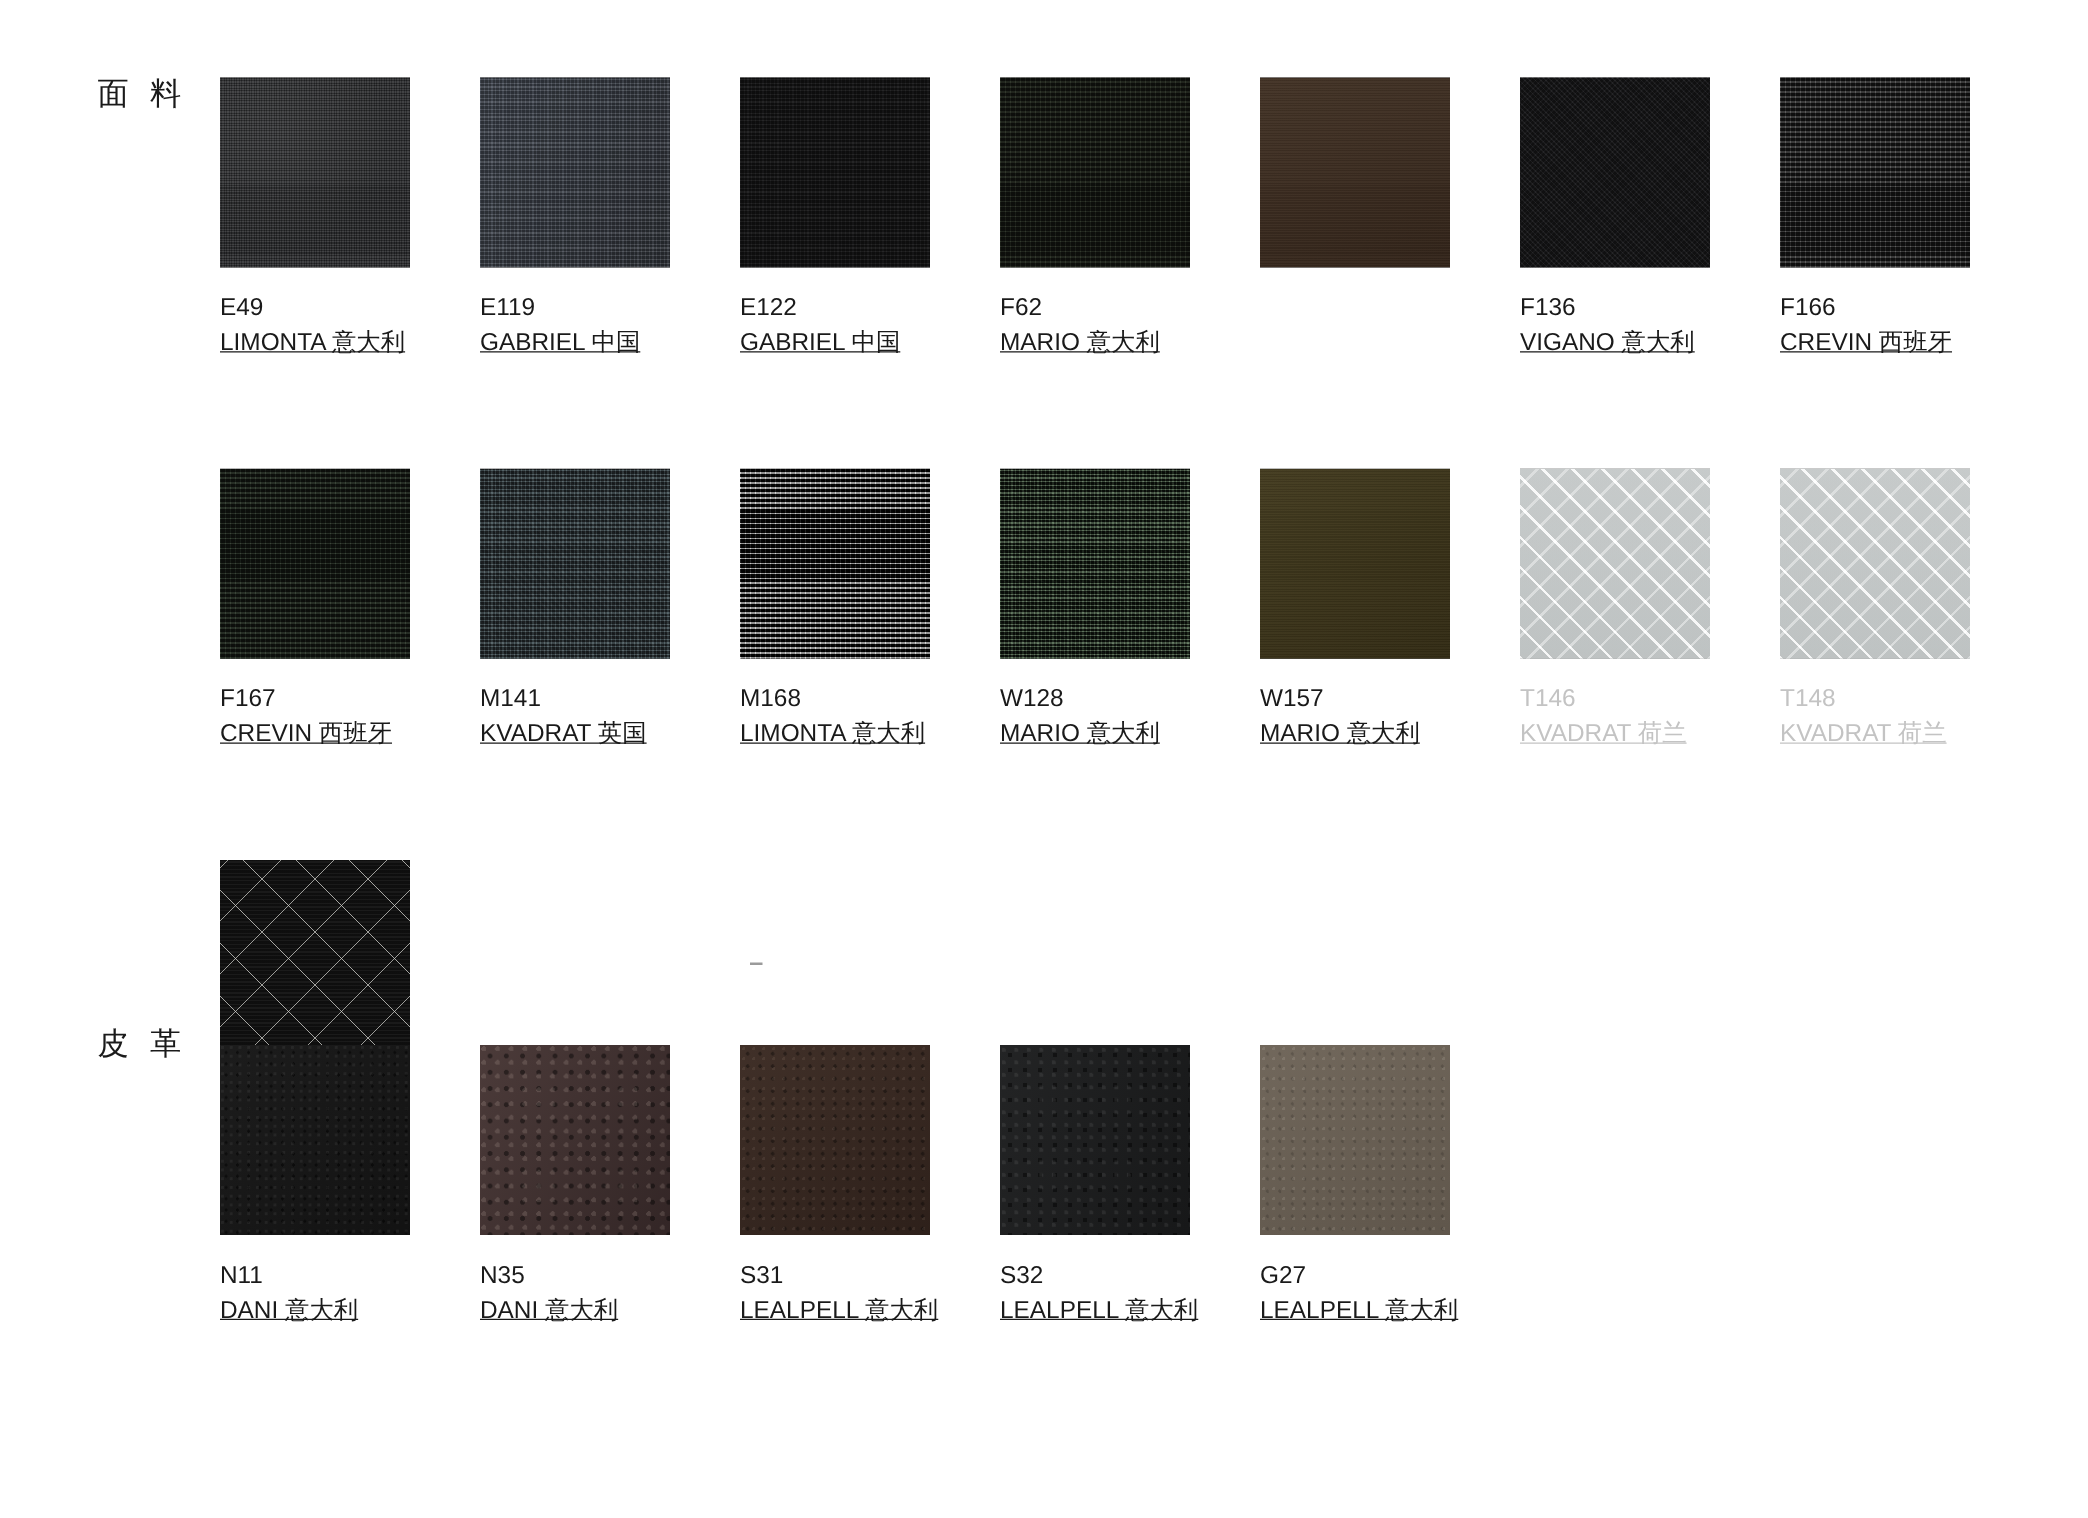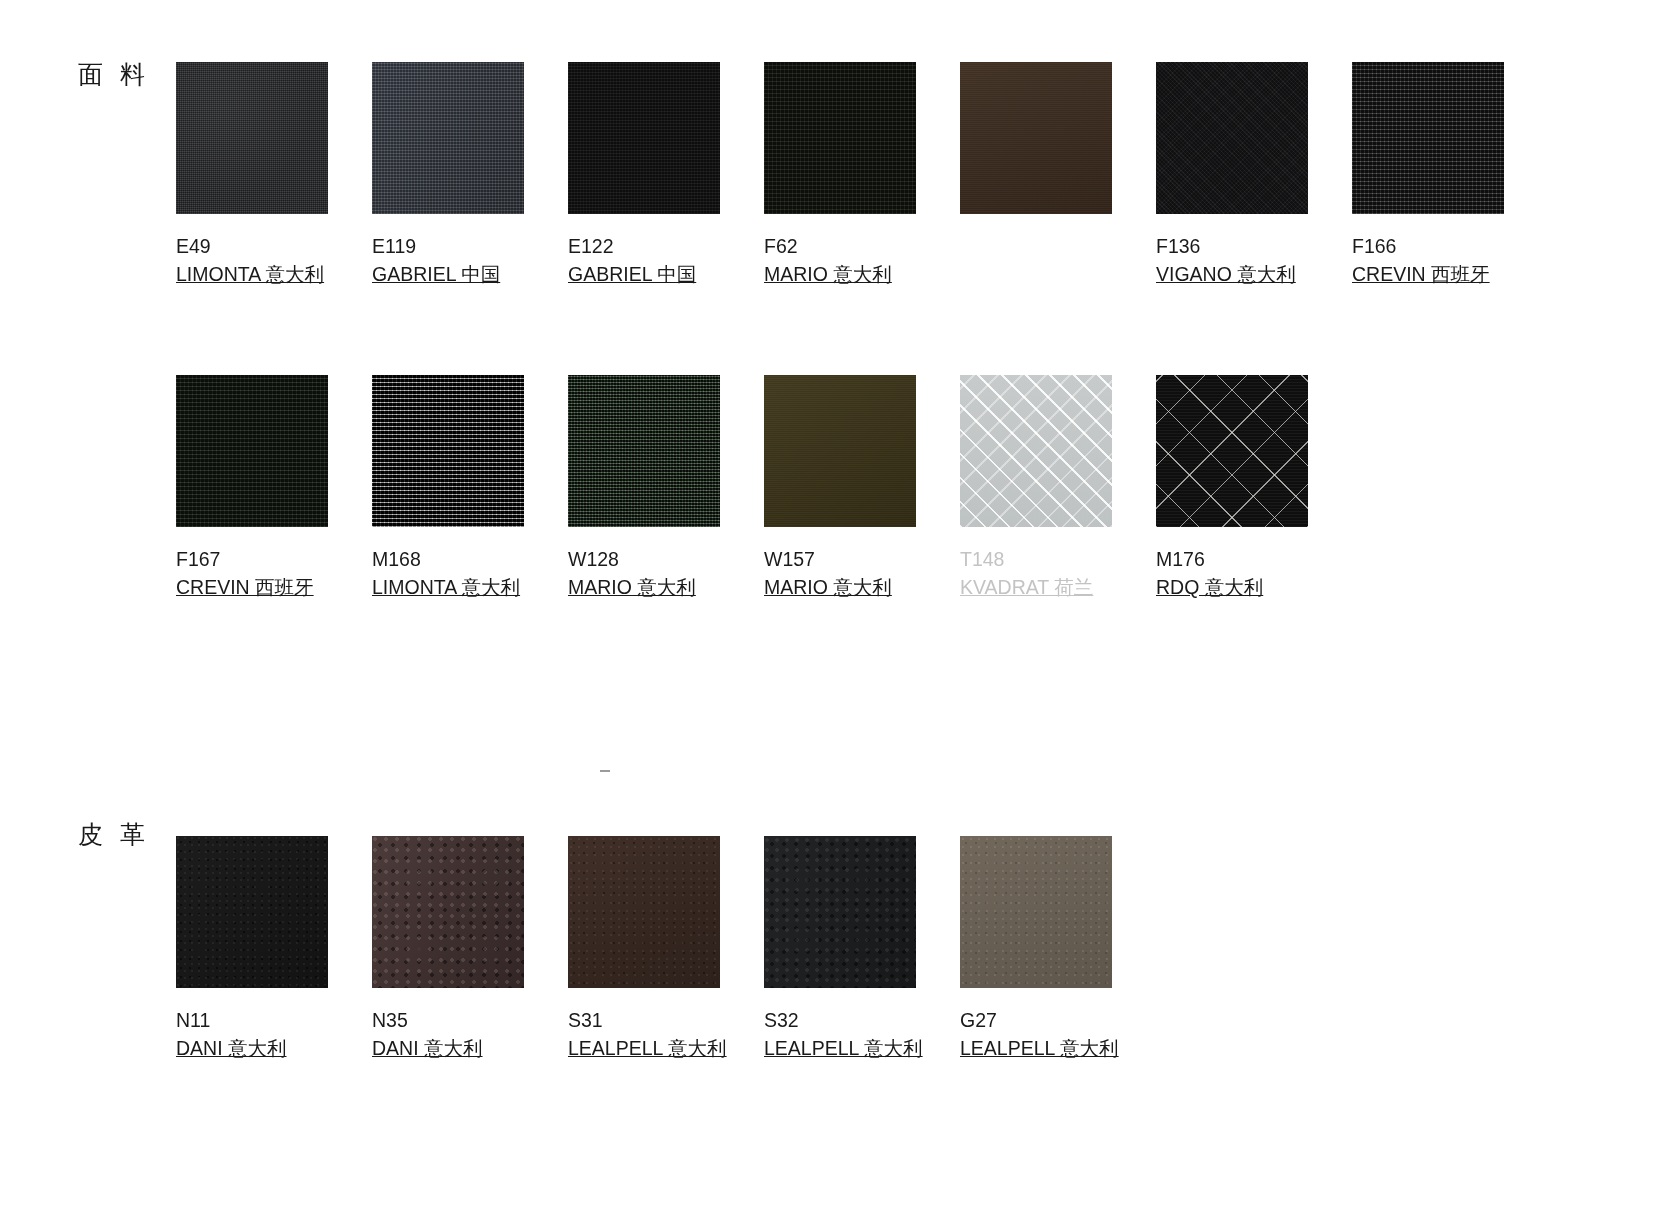--- a/index.html
+++ b/index.html
@@ -34,21 +34,21 @@
   }
   #label-fabric { top: 58px; }
   #label-leather { top: 818px; text-align: right; }
 
   
   .grid {
     position: absolute;
     left: 176px;
     display: grid;
     grid-template-columns: repeat(7, 196px);
-    column-gap: 0px;
+    column-gap: 12px;
   }
   #grid-fabric { top: 62px; row-gap: 87px; }
   #grid-leather { top: 836px; }
 
   .swatch-cell {
     width: 196px;
   }
 
   .swatch {
     width: 152px;
@@ -337,20 +337,29 @@
         <div class="swatch">
           <div class="tex tex-f167"></div>
         </div>
         <div class="caption">
           <span class="code">F167</span>
           <span class="brand">CREVIN 西班牙</span>
         </div>
       </div>
       <div class="swatch-cell">
         <div class="swatch">
+          <div class="tex tex-m141"></div>
+        </div>
+        <div class="caption">
+          <span class="code">M141</span>
+          <span class="brand">KVADRAT 英国</span>
+        </div>
+      </div>
+      <div class="swatch-cell">
+        <div class="swatch">
           <div class="tex tex-m168"></div>
         </div>
         <div class="caption">
           <span class="code">M168</span>
           <span class="brand">LIMONTA 意大利</span>
         </div>
       </div>
       <div class="swatch-cell">
         <div class="swatch">
           <div class="tex tex-w128"></div>
@@ -360,20 +369,29 @@
           <span class="brand">MARIO 意大利</span>
         </div>
       </div>
       <div class="swatch-cell">
         <div class="swatch">
           <div class="tex tex-w157"></div>
         </div>
         <div class="caption">
           <span class="code">W157</span>
           <span class="brand">MARIO 意大利</span>
+        </div>
+      </div>
+      <div class="swatch-cell">
+        <div class="swatch">
+          <div class="tex tex-quilt-light"></div>
+        </div>
+        <div class="caption muted">
+          <span class="code">T146</span>
+          <span class="brand">KVADRAT 荷兰</span>
         </div>
       </div>
       <div class="swatch-cell">
         <div class="swatch">
           <div class="tex tex-quilt-light"></div>
         </div>
         <div class="caption muted">
           <span class="code">T148</span>
           <span class="brand">KVADRAT 荷兰</span>
         </div>

